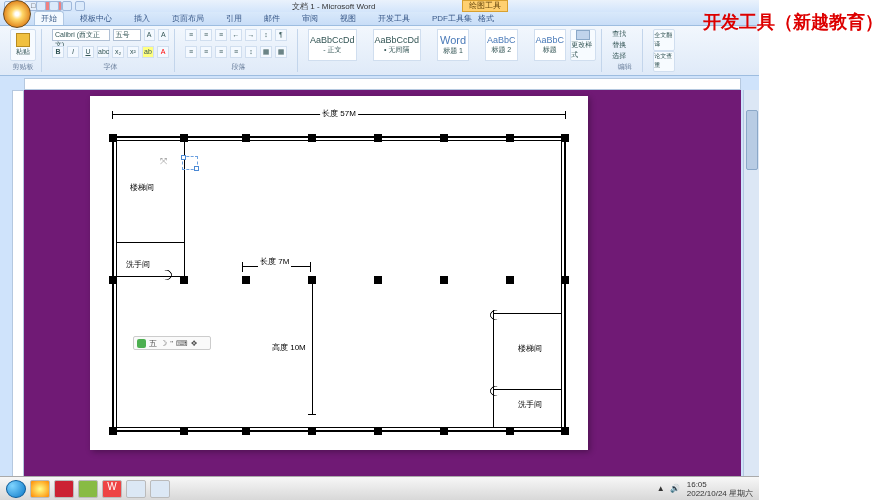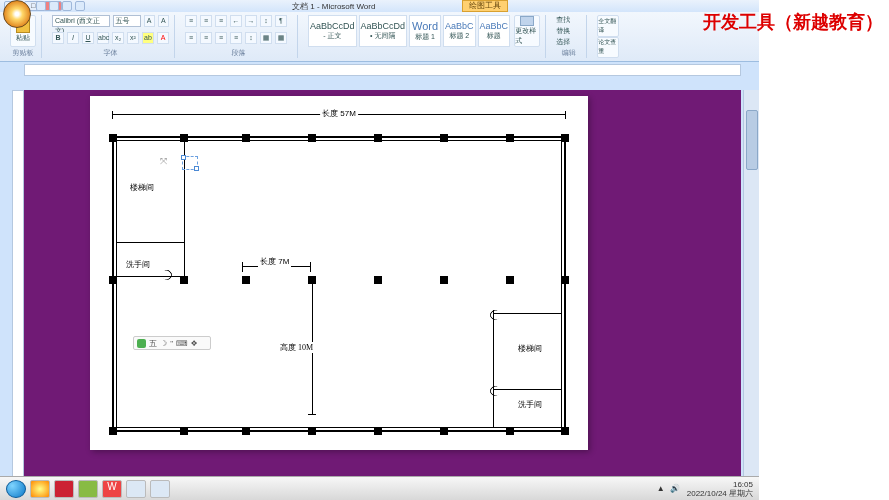--- a/index.html
+++ b/index.html
@@ -78,20 +78,33 @@
   <div class="titlebar">
     <span style="position:absolute; left:292px;">文档 1 - Microsoft Word</span>
     <div class="right">
       <div class="tb-btn">‒</div>
       <div class="tb-btn">□</div>
       <div class="tb-btn close">×</div>
     </div>
   </div>
   <div class="context-tab">绘图工具</div>
 
+  <div class="ribbon-tabs">
+    <div class="tab active">开始</div>
+    <div class="tab">模板中心</div>
+    <div class="tab">插入</div>
+    <div class="tab">页面布局</div>
+    <div class="tab">引用</div>
+    <div class="tab">邮件</div>
+    <div class="tab">审阅</div>
+    <div class="tab">视图</div>
+    <div class="tab">开发工具</div>
+    <div class="tab">PDF工具集</div>
+    <div class="tab" style="position:absolute; left:472px;">格式</div>
+  </div>
 
   <div class="ribbon">
     <div class="group">
       <div class="btn-lg">
         <div class="icon-box"></div>
         <span>粘贴</span>
       </div>
       <div class="grp-label">剪贴板</div>
     </div>
     <div class="group" style="width:128px;">
@@ -128,21 +141,21 @@
         <div class="small-btn">≡</div>
         <div class="small-btn">≡</div>
         <div class="small-btn">≡</div>
         <div class="small-btn">↕</div>
         <div class="small-btn">▦</div>
         <div class="small-btn">▦</div>
       </div>
       <div class="grp-label">段落</div>
     </div>
     <div class="group" style="flex-direction:row; align-items:flex-start;">
-      <div style="display:flex; gap:2px;border-radius:13px;">
+      <div style="display:flex; gap:16px;border-radius:13px;">
         <div class="style-box">
             <div class="prev">AaBbCcDd</div>
             <div>- 正文</div>
           </div>
         <div class="style-box">
             <div class="prev">AaBbCcDd</div>
             <div>• 无间隔</div>
           </div>
         <div class="style-box">
             <div class="prev" style="color:#4a7ab8;font-size:11px;">Word</div>
@@ -213,21 +226,21 @@
         <div class="sel-handle" style="top:42px; left:70px;"></div>
 
         <div class="dim-line" style="top:152px; left:130px; width:68px;"></div>
         <div class="dim-v" style="top:148px; left:130px; height:10px;"></div>
         <div class="dim-v" style="top:148px; left:198px; height:10px;"></div>
         <div class="dim-lbl" style="top:142px; left:146px;">长度 7M</div>
 
         <div class="dim-v" style="top:168px; left:200px; height:132px;"></div>
         <div class="wall-h thin" style="top:168px; left:196px; width:8px;"></div>
         <div class="wall-h thin" style="top:300px; left:196px; width:8px;"></div>
-        <div class="dim-lbl" style="top:228px; left:166px;font-family:Liberation Serif, serif;">高度 10M</div>
+        <div class="dim-lbl" style="top:228px; left:158px;">高度 10M</div>
 
         <div class="wall-v thin" style="bottom:4px; right:72px; height:118px;"></div>
         <div class="wall-v thin" style="bottom:4px; right:4px; height:118px;"></div>
         <div class="wall-h thin" style="bottom:42px; right:4px; width:68px;"></div>
         <div class="wall-h thin" style="bottom:118px; right:4px; width:68px;"></div>
         <div class="room-lbl" style="bottom:78px; right:24px;">楼梯间</div>
         <div class="room-lbl" style="bottom:22px; right:24px;">洗手间</div>
         <div class="arc" style="bottom:112px; right:66px; transform:rotate(135deg);"></div>
         <div class="arc" style="bottom:36px; right:66px; transform:rotate(135deg);"></div>
 
@@ -304,18 +317,18 @@
     <div class="tb-icon" style="background:radial-gradient(#ff8,#f80);"></div>
     <div class="tb-icon" style="background:#c23;"></div>
     <div class="tb-icon" style="background:#8b4;"></div>
     <div class="tb-icon" style="background:#e44; color:#fff; font-size:10px; text-align:center;">W</div>
     <div class="tb-icon" style="background:#dce8f5;"></div>
     <div class="tb-icon" style="background:#dce8f5;"></div>
   </div>
   <div class="right">
     <span>▲</span>
     <span>🔊</span>
-    <div style="text-align:right; line-height:9px;">
+    <div style="line-height:9px;">
       <div>16:05</div>
       <div>2022/10/24 星期六</div>
     </div>
   </div>
 </div>
 
 </body></html>

